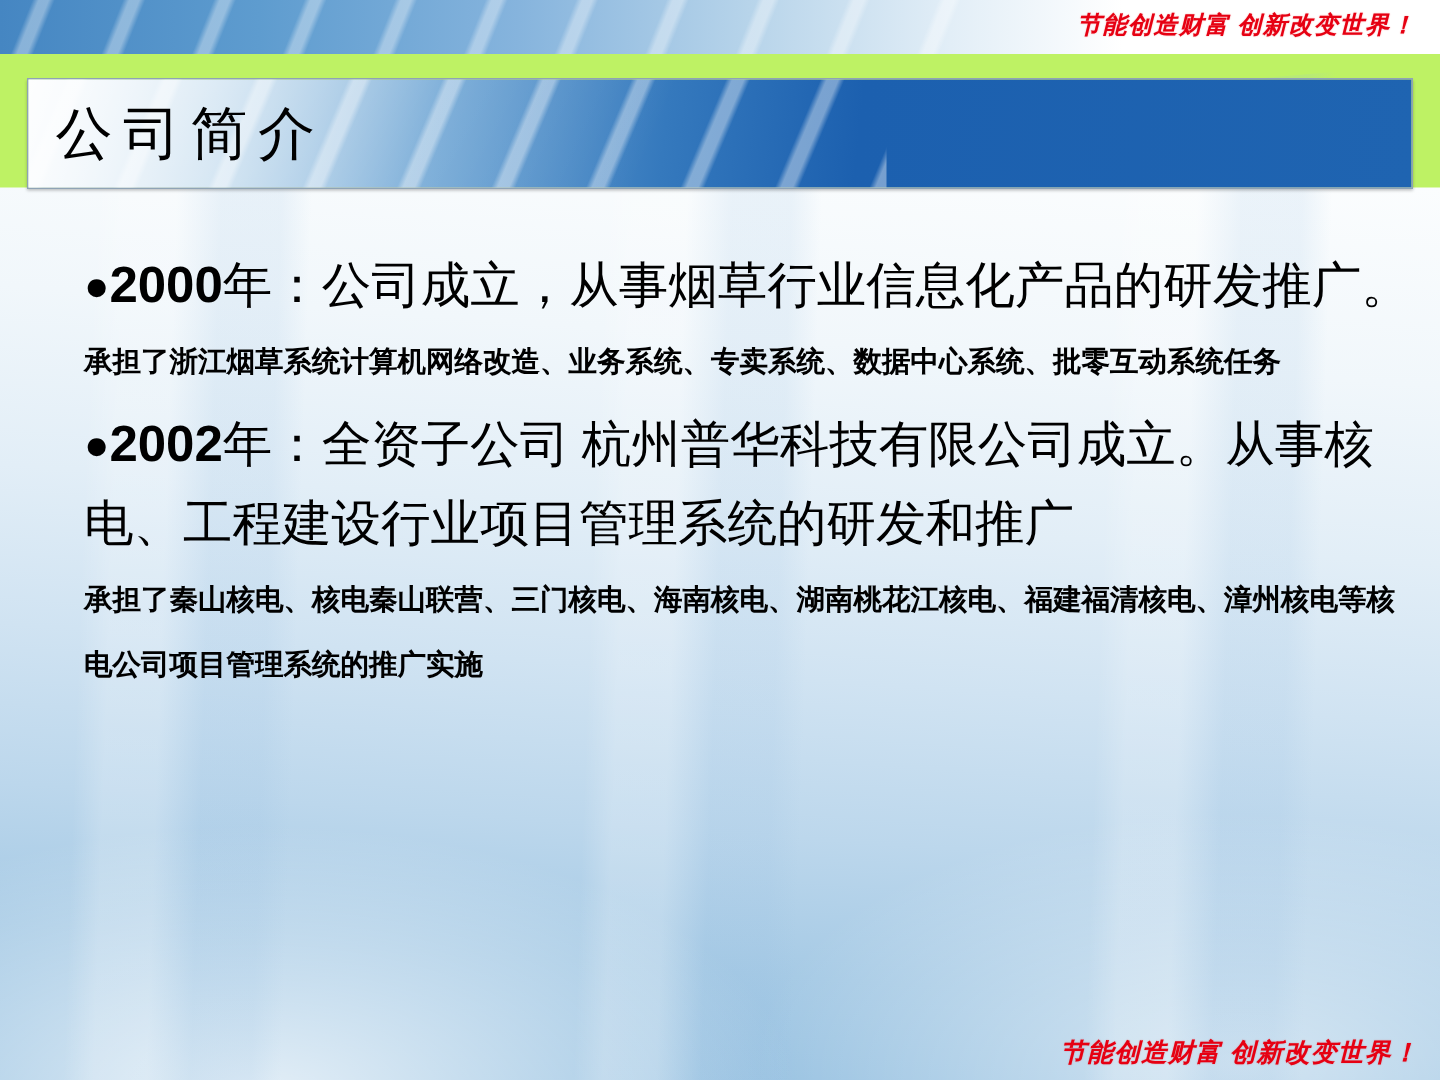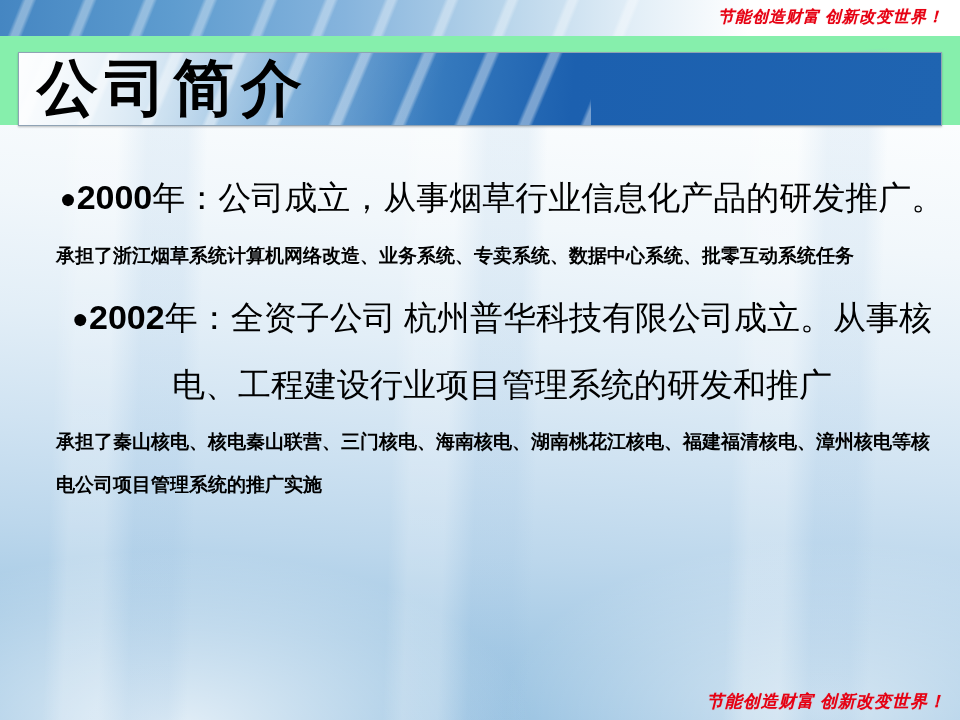--- a/index.html
+++ b/index.html
@@ -1,18 +1,18 @@
 <!DOCTYPE html>
 <html><head>
 <meta charset="utf-8">
 <style>
   html,body{margin:0;padding:0;background:#666;}
   .slide{
     position:relative;width:960px;height:720px;margin:0 auto;
-    background:#86efac;overflow:hidden;
+    background:#bef264;overflow:hidden;
     font-family:"Liberation Serif","DejaVu Serif",serif;
   }
 
   
   .sky-strip{
     position:absolute;top:0;left:0;width:100%;height:36px;
     background:linear-gradient(90deg,#4586c2 0%,#5e9ccf 18%,#86b4dd 36%,#b7d4ea 52%,#e2eef7 66%,#ffffff 78%);
   }
   .sky-strip::before{
     content:"";position:absolute;inset:0;width:70%;
@@ -30,21 +30,21 @@
     display:flex;align-items:center;
   }
   .banner::before{
     content:"";position:absolute;top:0;bottom:0;left:0;width:62%;
     background:
       linear-gradient(113deg,rgba(255,255,255,.95) 0%,rgba(255,255,255,.55) 22%,rgba(255,255,255,.15) 46%,rgba(255,255,255,0) 72%),
       repeating-linear-gradient(113deg,rgba(255,255,255,0) 0 22px,rgba(255,255,255,.4) 26px 33px,rgba(255,255,255,0) 37px 58px);
   }
   .banner-title{
     position:relative;z-index:2;margin-left:18px;
-    font-size:61px;font-weight:bold;color:#000;letter-spacing:7px;
+    font-size:38px;font-weight:normal;color:#000;letter-spacing:7px;
     font-family:"Liberation Serif","DejaVu Serif",serif;
   }
 
   
   .sky-body{
     position:absolute;left:0;right:0;top:125px;bottom:0;
     background-image:
       radial-gradient(55% 45% at 18% 102%, rgba(255,255,255,.75) 0%, rgba(255,255,255,0) 68%),
       radial-gradient(48% 40% at 86% 98%, rgba(255,255,255,.55) 0%, rgba(255,255,255,0) 70%),
       linear-gradient(184deg,#fbfdfe 0%,#f1f7fb 20%,#e2eef7 38%,#d0e3f2 54%,#bcd7ec 70%,#a6cae5 84%,#93bfe0 100%);
@@ -70,23 +70,22 @@
     white-space:nowrap;
   }
   .slogan-top{top:7px;right:16px;font-size:16px;}
   .slogan-bottom{bottom:7px;right:14px;font-size:17px;}
 
   
   .content{
     position:absolute;z-index:5;left:56px;right:12px;top:164px;color:#000;
   }
   .milestone-head{
-    margin:0 0 2px 0;font-size:33px;line-height:66px;font-weight:normal;
+    margin:0 0 2px 0;font-size:33px;line-height:53px;font-weight:normal;
     font-family:"Liberation Serif","DejaVu Serif",serif;
-    text-align:center;
   }
   .milestone-head .marker{
     font-family:"Liberation Sans","DejaVu Sans",sans-serif;
     font-size:28px;vertical-align:1px;
   }
   .milestone-head .year{
     font-family:"Liberation Sans","DejaVu Sans",sans-serif;
     font-weight:bold;font-size:34px;
   }
   .milestone-detail{

